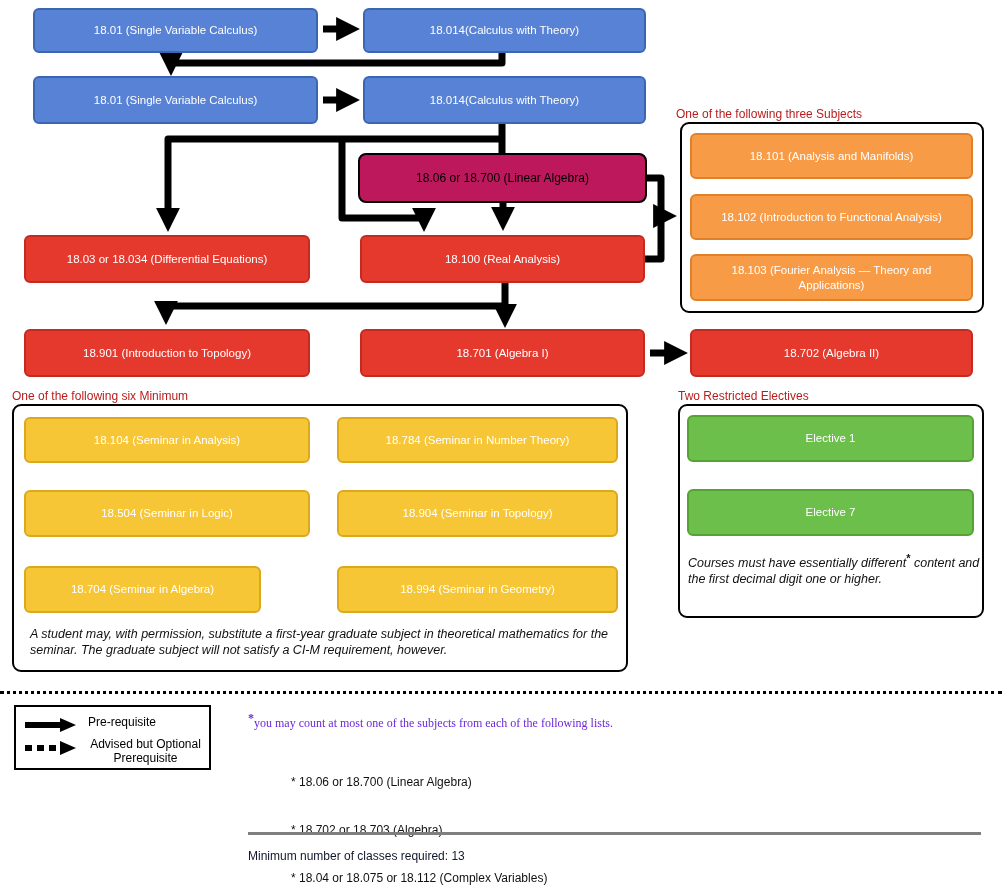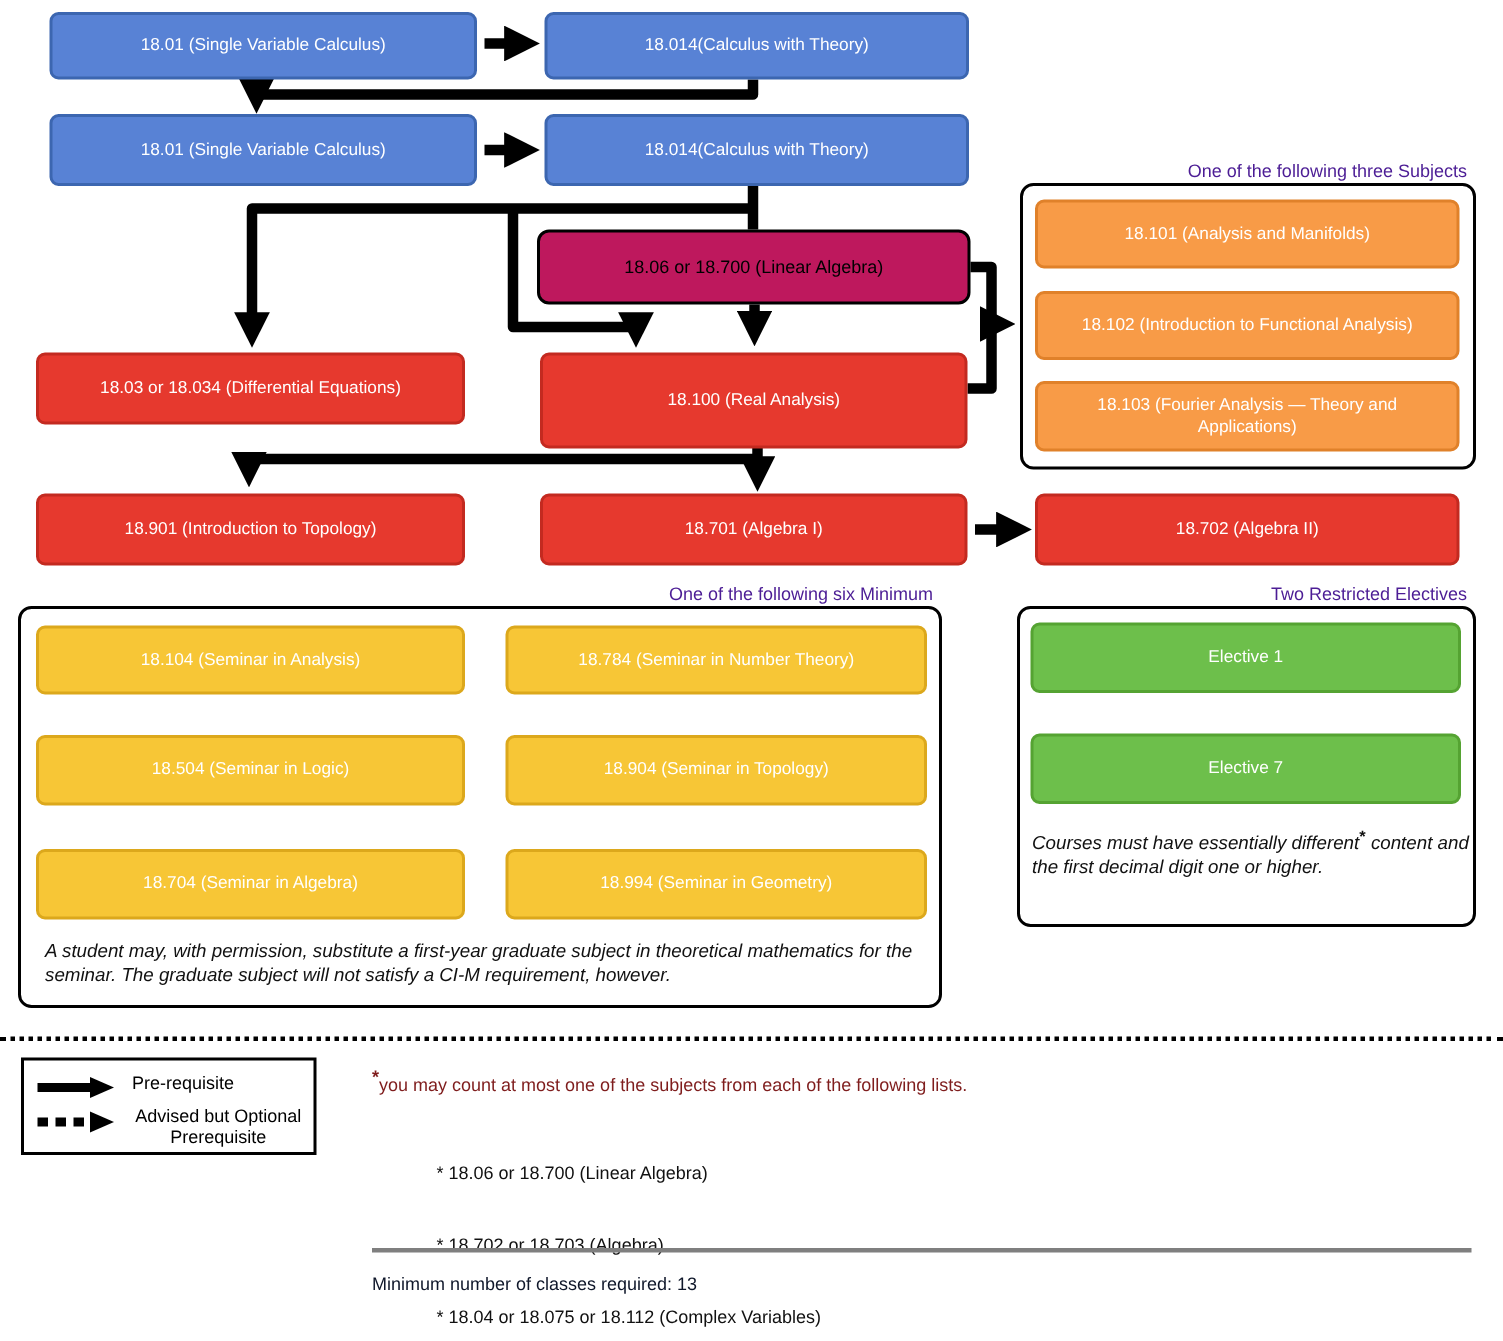--- a/index.html
+++ b/index.html
@@ -30,22 +30,22 @@
   .split { }
   .group-container {
     position:absolute;
     background:#fff;
     border:2px solid #000;
     border-radius:9px;
   }
   .group-label {
     position:absolute;
     font-size:12px;
-    color:#4c1d95;
-    text-align:right;
+    color:#b91c1c;
+    text-align:left;
     white-space:nowrap;
   }
   .note {
     position:absolute;
     font-style:italic;
     font-size:12.5px;
     color:#111;
     line-height:1.3;
   }
   .note sup { font-size:11px; font-style:normal; font-weight:bold; }
@@ -54,21 +54,21 @@
   .conn.dashed { stroke-dasharray:7 5.5; }
   #dotted-separator {
     position:absolute; left:0; top:691; width:1002px; height:0;
     border-top:3px dotted #000;
   }
   #legend-box {
     position:absolute; left:14px; top:705px; width:197px; height:65px;
     border:2px solid #000; background:#fff;
   }
   .legend-label { position:absolute; font-size:12px; color:#000; line-height:1.18;text-align:center; }
-  .footnote-text { position:absolute; font-size:12px; color:#7f1d1d; }
+  .footnote-text { position:absolute; font-size:12px; color:#6d28d9;font-family:Liberation Serif, serif; }
   .footnote-text sup { font-size:12px; font-weight:bold; }
   .footnote-list { position:absolute; font-size:12px; color:#111; line-height:16px; white-space:pre; }
   #gray-divider { position:absolute; left:248px; top:832px; width:733px; height:3px; background:#7f7f7f; }
   #min-classes { position:absolute; left:248px; top:849px; font-size:12px; color:#0f172a; }
 </style>
 </head>
 <body>
 
 <div id="canvas">
 
@@ -109,21 +109,21 @@
     <span>(Calculus with Theory)</span>
   </div>
 
   <div class="box white" style="left:358px;top:153px;width:289px;height:50px">
     <span>18.06 or 18.700 (Linear Algebra)</span>
   </div>
 
   <div class="box red" style="left:24px;top:235px;width:286px;height:48px">
     <span>18.03 or 18.034 (Differential Equations)</span>
   </div>
-  <div class="box red" style="left:360px;top:235px;width:285px;height:64px">
+  <div class="box red" style="left:360px;top:235px;width:285px;height:48px">
     <span>18.100 (Real Analysis)</span>
   </div>
 
   <div class="group-label" style="left:676px;top:107px;width:302px">One of the following three Subjects</div>
   <div class="group-container" style="left:680px;top:122px;width:304px;height:191px"></div>
   <div class="box orange" style="left:690px;top:133px;width:283px;height:46px">
     <span>18.101 (Analysis and Manifolds)</span>
   </div>
   <div class="box orange" style="left:690px;top:194px;width:283px;height:46px">
     <span>18.102 (Introduction to Functional Analysis)</span>
@@ -149,21 +149,21 @@
   </div>
   <div class="box yellow" style="left:337px;top:417px;width:281px;height:46px">
     <span>18.784 (Seminar in Number Theory)</span>
   </div>
   <div class="box yellow" style="left:24px;top:490px;width:286px;height:47px">
     <span>18.504 (Seminar in Logic)</span>
   </div>
   <div class="box yellow" style="left:337px;top:490px;width:281px;height:47px">
     <span>18.904 (Seminar in Topology)</span>
   </div>
-  <div class="box yellow" style="left:24px;top:566px;width:286px;height:47px">
+  <div class="box yellow" style="left:24px;top:566px;width:237px;height:47px">
     <span>18.704 (Seminar in Algebra)</span>
   </div>
   <div class="box yellow" style="left:337px;top:566px;width:281px;height:47px">
     <span>18.994 (Seminar in Geometry)</span>
   </div>
   <div class="note" style="left:30px;top:626px;width:585px">A student may, with permission, substitute a first-year graduate subject in theoretical mathematics for the seminar. The graduate subject will not satisfy a CI-M requirement, however.</div>
 
   <div class="group-label" style="left:678px;top:389px;width:300px">Two Restricted Electives</div>
   <div class="group-container" style="left:678px;top:404px;width:306px;height:214px"></div>
   <div class="box green" style="left:687px;top:415px;width:287px;height:47px">

